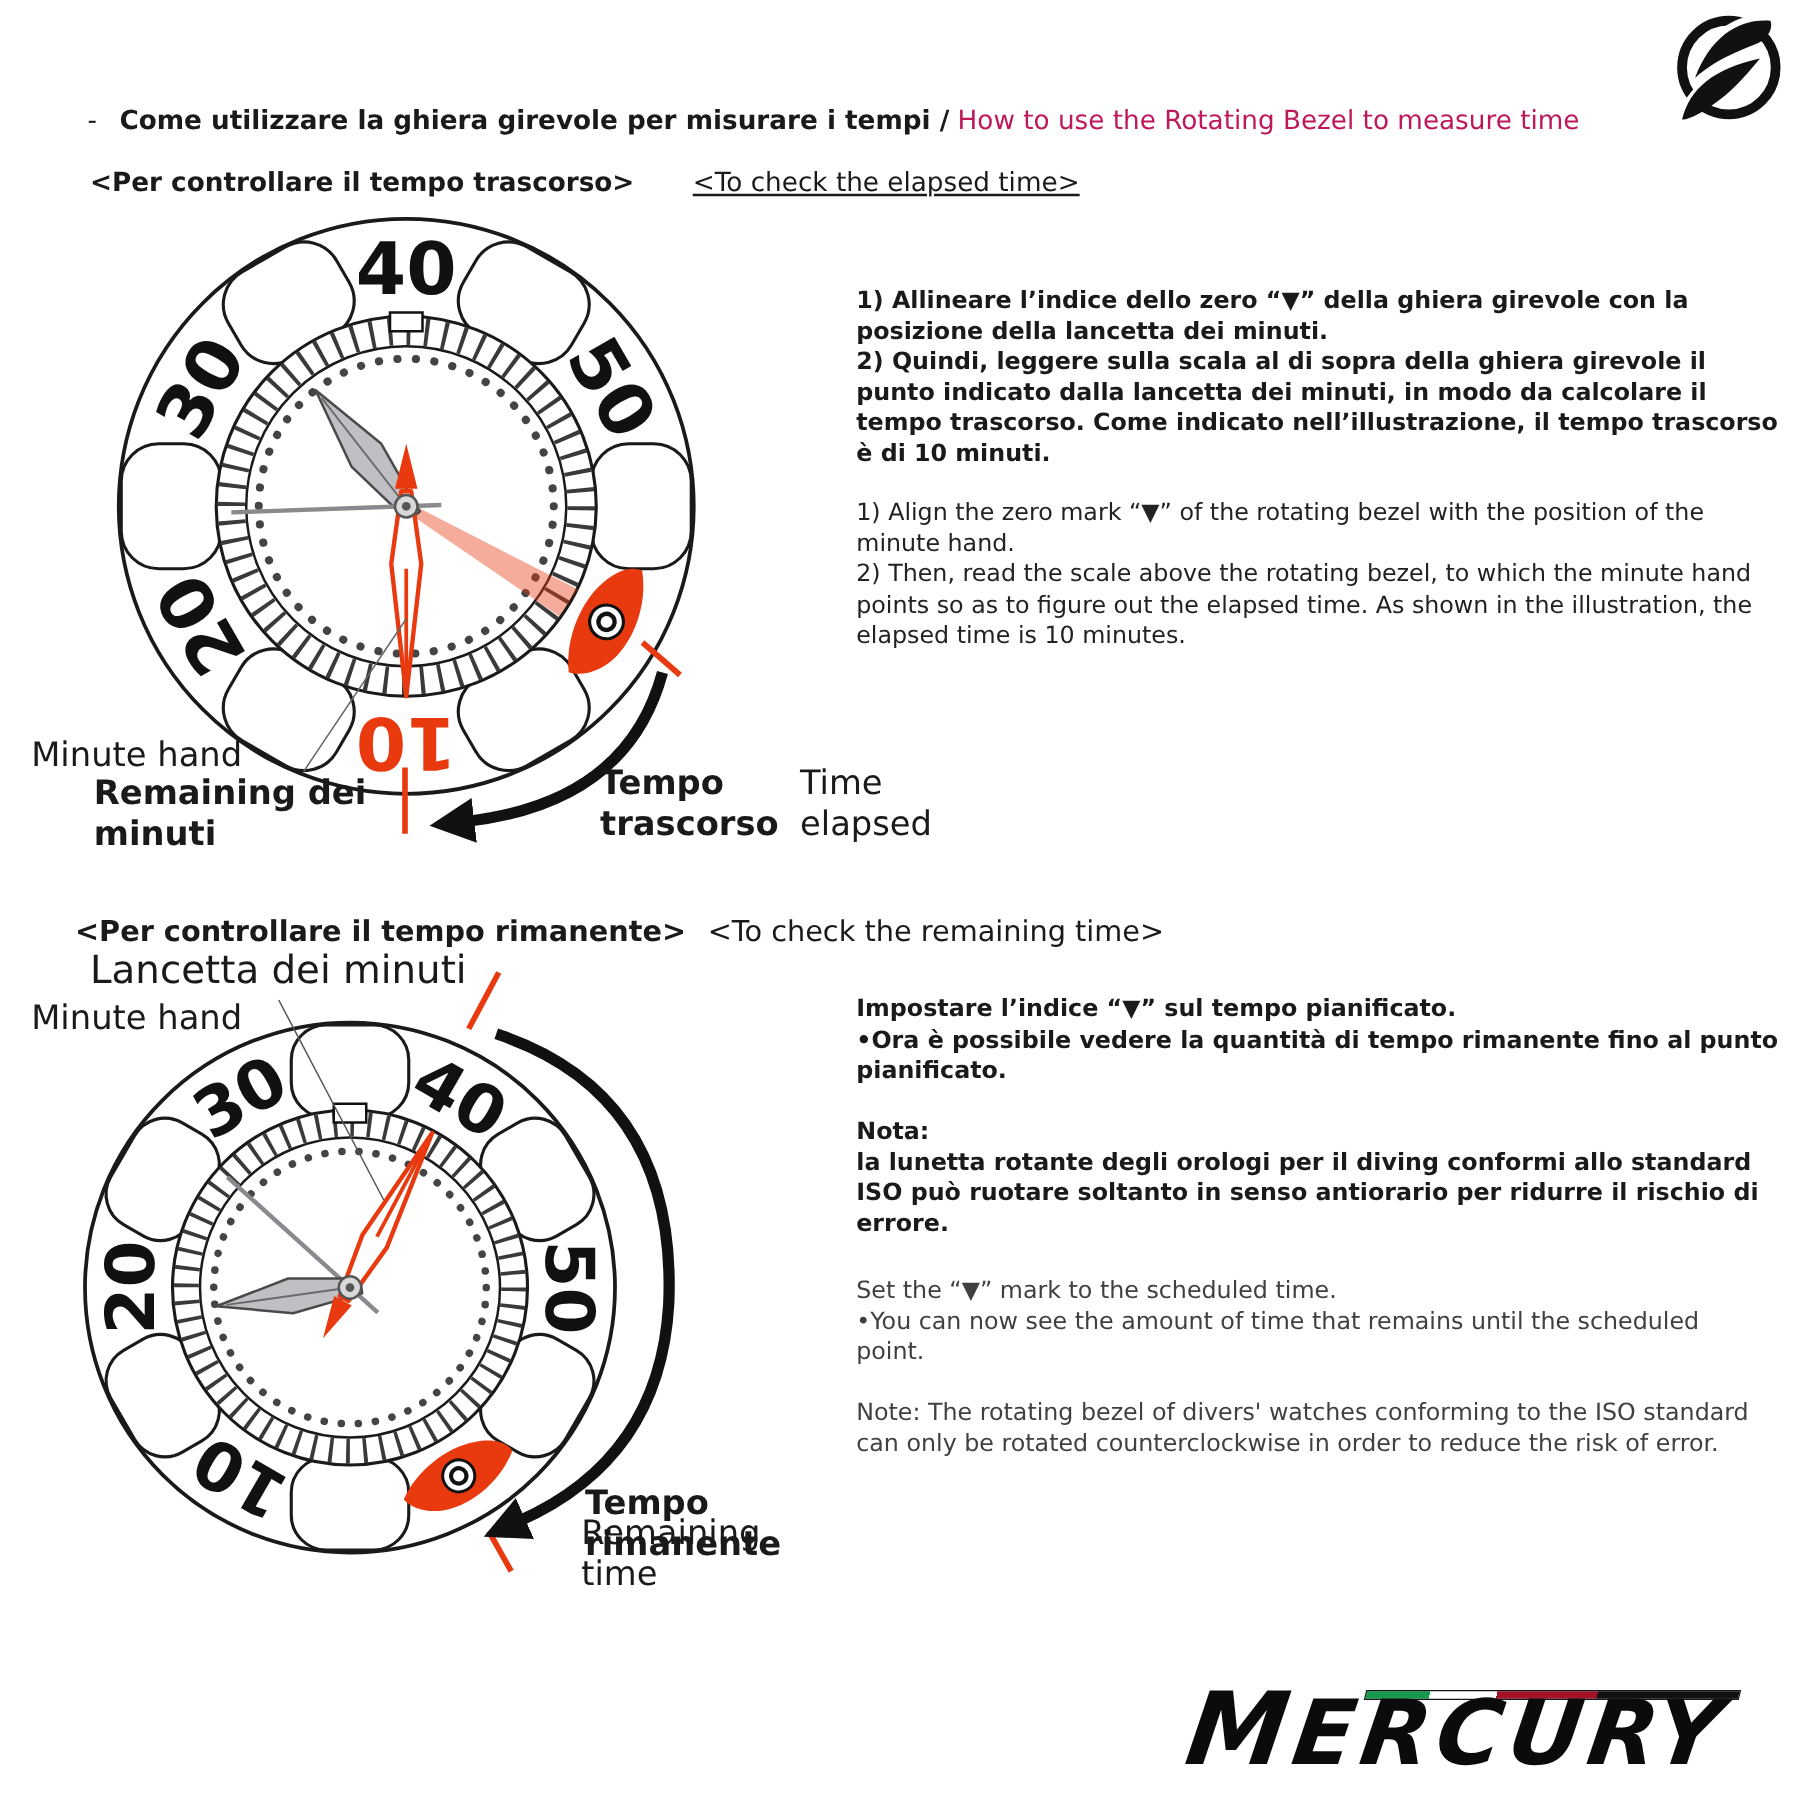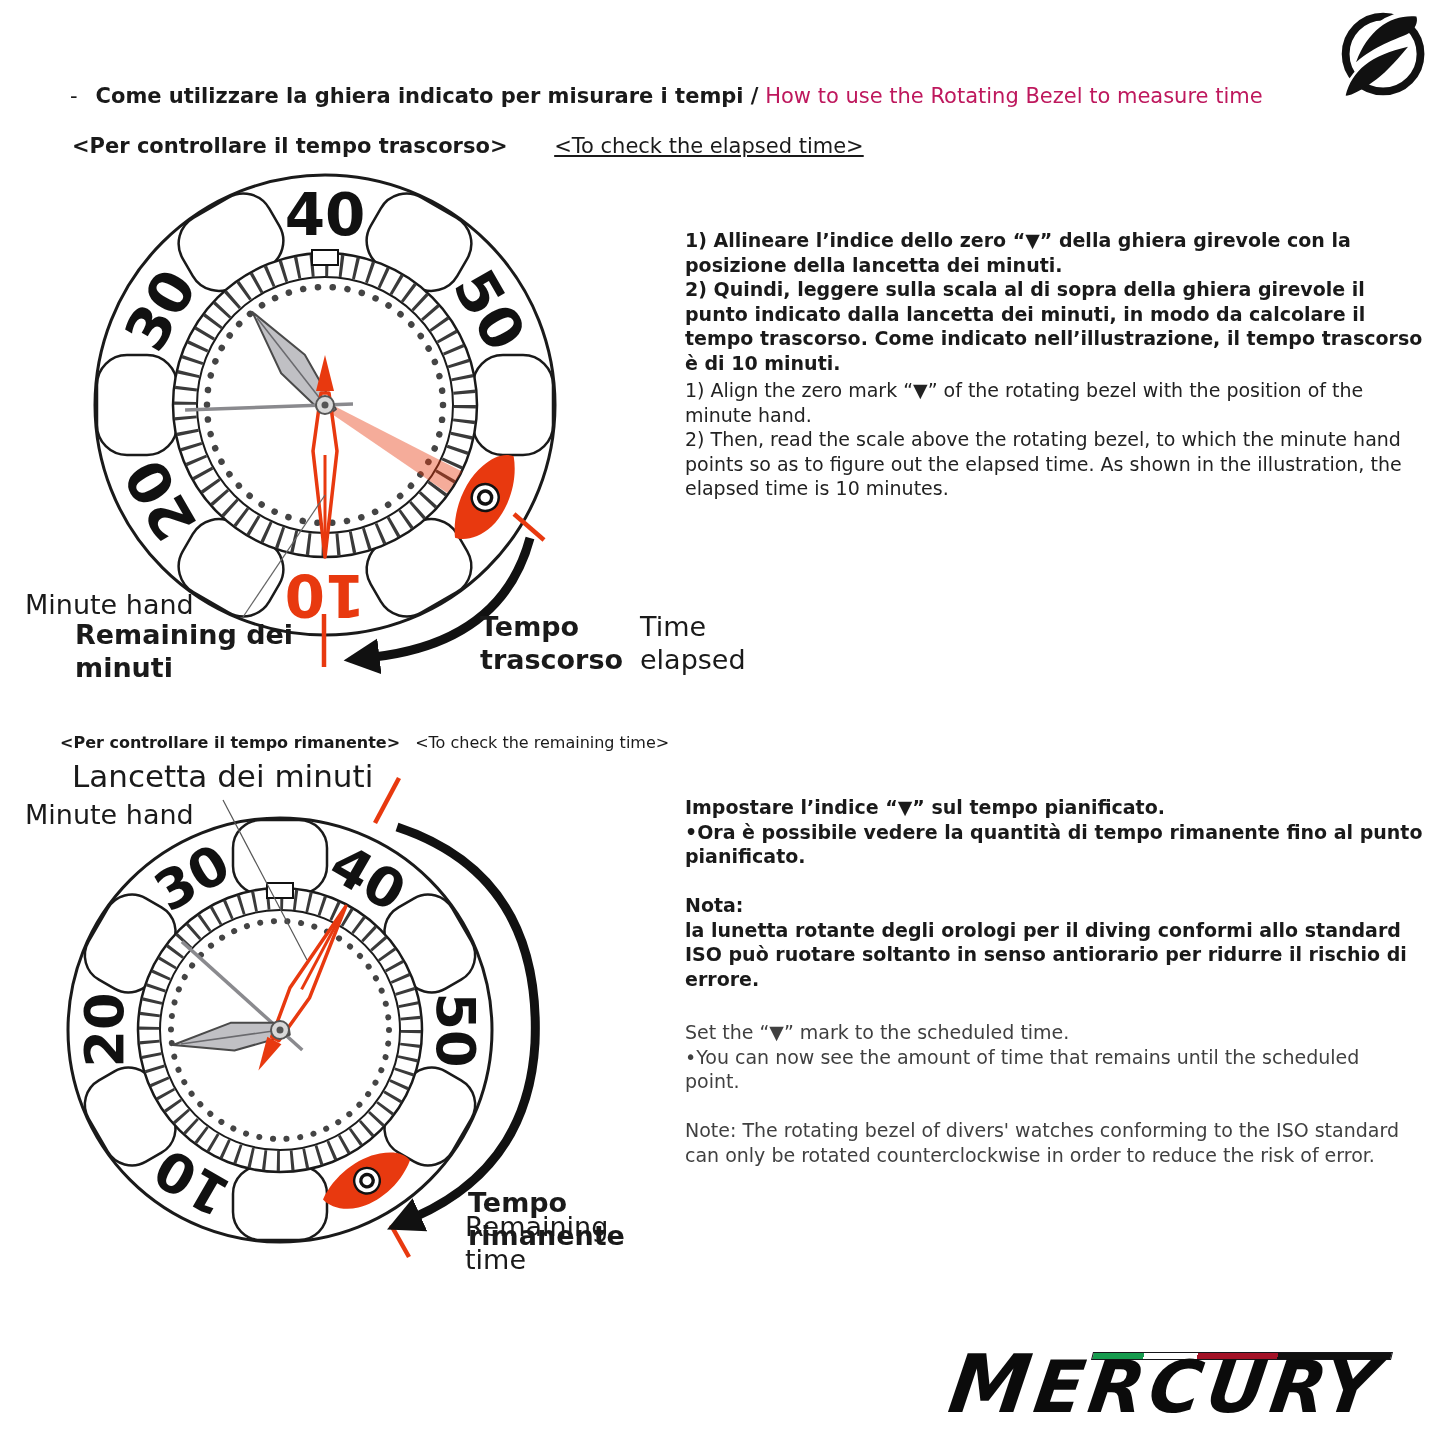--- a/index.html
+++ b/index.html
@@ -8,41 +8,41 @@
     font-family:"DejaVu Sans", sans-serif;color:#1a1a1a;overflow:hidden;
   }
   .abs{position:absolute;}
   .b{font-weight:bold;}
   .pre{white-space:pre-line;}
   .header-line{left:70px;top:84px;font-size:21px;}
   .header-line .dash{margin-right:18px;}
   .header-line .en{color:#be185d;font-weight:normal;}
   .sub1{left:72px;top:134px;font-size:21px;}
   .sub1 .en{margin-left:40px;font-weight:normal;text-decoration:underline;}
-  .sub2{left:60px;top:733px;font-size:16px;}
+  .sub2{left:60px;top:733px;font-size:23px;}
   .sub2 .en{margin-left:10px;font-weight:normal;}
   .body-block{left:685px;width:748px;font-size:19px;line-height:24.5px;white-space:pre-line;}
   .body-it{font-weight:bold;font-size:19px;}
   .label{font-size:27px;line-height:33px;}
   .label-big{font-size:31px;}
   .mercury{left:950px;top:1340px;width:486px;height:86px;}
   .mercury-stripe{position:absolute;left:142px;top:12px;width:298px;height:6px;
     transform:skewX(-14deg);border:1px solid #15151a;
     background:linear-gradient(to right,#169b4e 0 17%,#ffffff 17% 35%,#a31227 35% 62%,#111 62% 100%);}
   .mercury-text{display:block;position:absolute;left:0;top:4px;
     font-size:72px;font-weight:bold;font-style:italic;letter-spacing:5px;
     transform:skewX(-8deg);color:#0b0b0b;line-height:80px;}
   .mercury-text::first-letter{font-size:1.12em;}
   svg text.bz{font-family:"DejaVu Sans",sans-serif;font-weight:bold;}
 </style>
 </head>
 <body>
 
 <div class="abs header-line">
-  <span class="dash">-</span><span class="b">Come utilizzare la ghiera indicato per misurare i tempi /</span>
+  <span class="dash">-</span><span class="b">Come utilizzare la ghiera girevole per misurare i tempi /</span>
   <span class="en">How to use the Rotating Bezel to measure time</span>
 </div>
 
 <svg class="abs" style="left:1326px;top:2px;" width="110" height="104" viewBox="0 0 100 100">
   <circle cx="52" cy="50" r="36" fill="none" stroke="#111" stroke-width="7.5"></circle>
   <path d="M 84,14 C 58,14 38,28 26,58" stroke="#fff" stroke-width="11" fill="none"></path>
   <path d="M 16,90 C 30,62 50,50 76,44" stroke="#fff" stroke-width="11" fill="none"></path>
   <path d="M 84,14 C 60,12 38,26 26,58 C 44,42 64,36 75,31 C 83,27 86,19 84,14 Z" fill="#111"></path>
   <path d="M 16,90 C 22,66 40,51 76,43 C 62,60 52,70 42,77 C 33,84 20,91 16,90 Z" fill="#111"></path>
 </svg>
@@ -115,21 +115,21 @@
   <line x1="284" y1="444" x2="284" y2="497" stroke="#e8390f" stroke-width="4.5"></line>
   <path d="M 490,368 Q 462,472 334,487" fill="none" stroke="#111" stroke-width="9" marker-end="url(#ah)"></path>
 </svg>
 
 <div class="abs body-block body-it" style="top:228px;">1) Allineare l’indice dello zero “▼” della ghiera girevole con la
 posizione della lancetta dei minuti.
 2) Quindi, leggere sulla scala al di sopra della ghiera girevole il
 punto indicato dalla lancetta dei minuti, in modo da calcolare il
 tempo trascorso. Come indicato nell’illustrazione, il tempo trascorso
 è di 10 minuti.</div>
-<div class="abs body-block" style="top:378px;color:#222;">1) Align the zero mark “▼” of the rotating bezel with the position of the
+<div class="abs body-block" style="top:398px;color:#222;">1) Align the zero mark “▼” of the rotating bezel with the position of the
 minute hand.
 2) Then, read the scale above the rotating bezel, to which the minute hand
 points so as to figure out the elapsed time. As shown in the illustration, the
 elapsed time is 10 minutes.</div>
 
 <div class="abs label" style="left:25px;top:588px;">Minute hand</div>
 <div class="abs label b pre" style="left:75px;top:618px;">Remaining dei
 minuti</div>
 <div class="abs label b pre" style="left:480px;top:610px;">Tempo
 trascorso</div>

